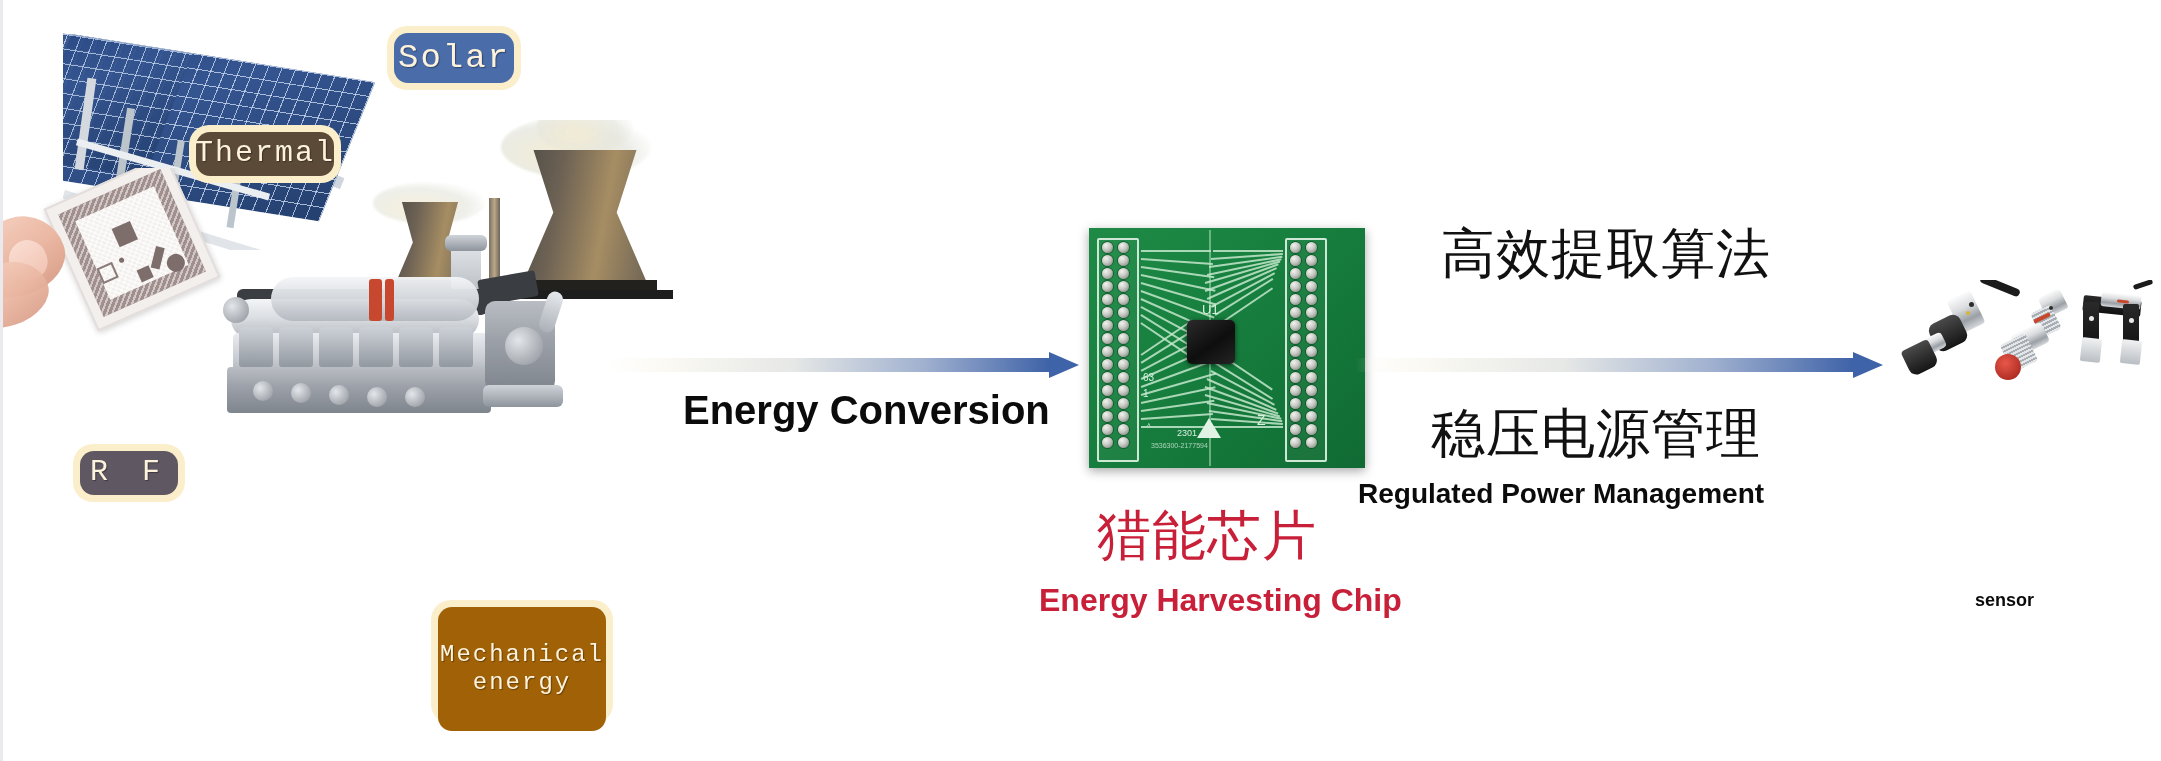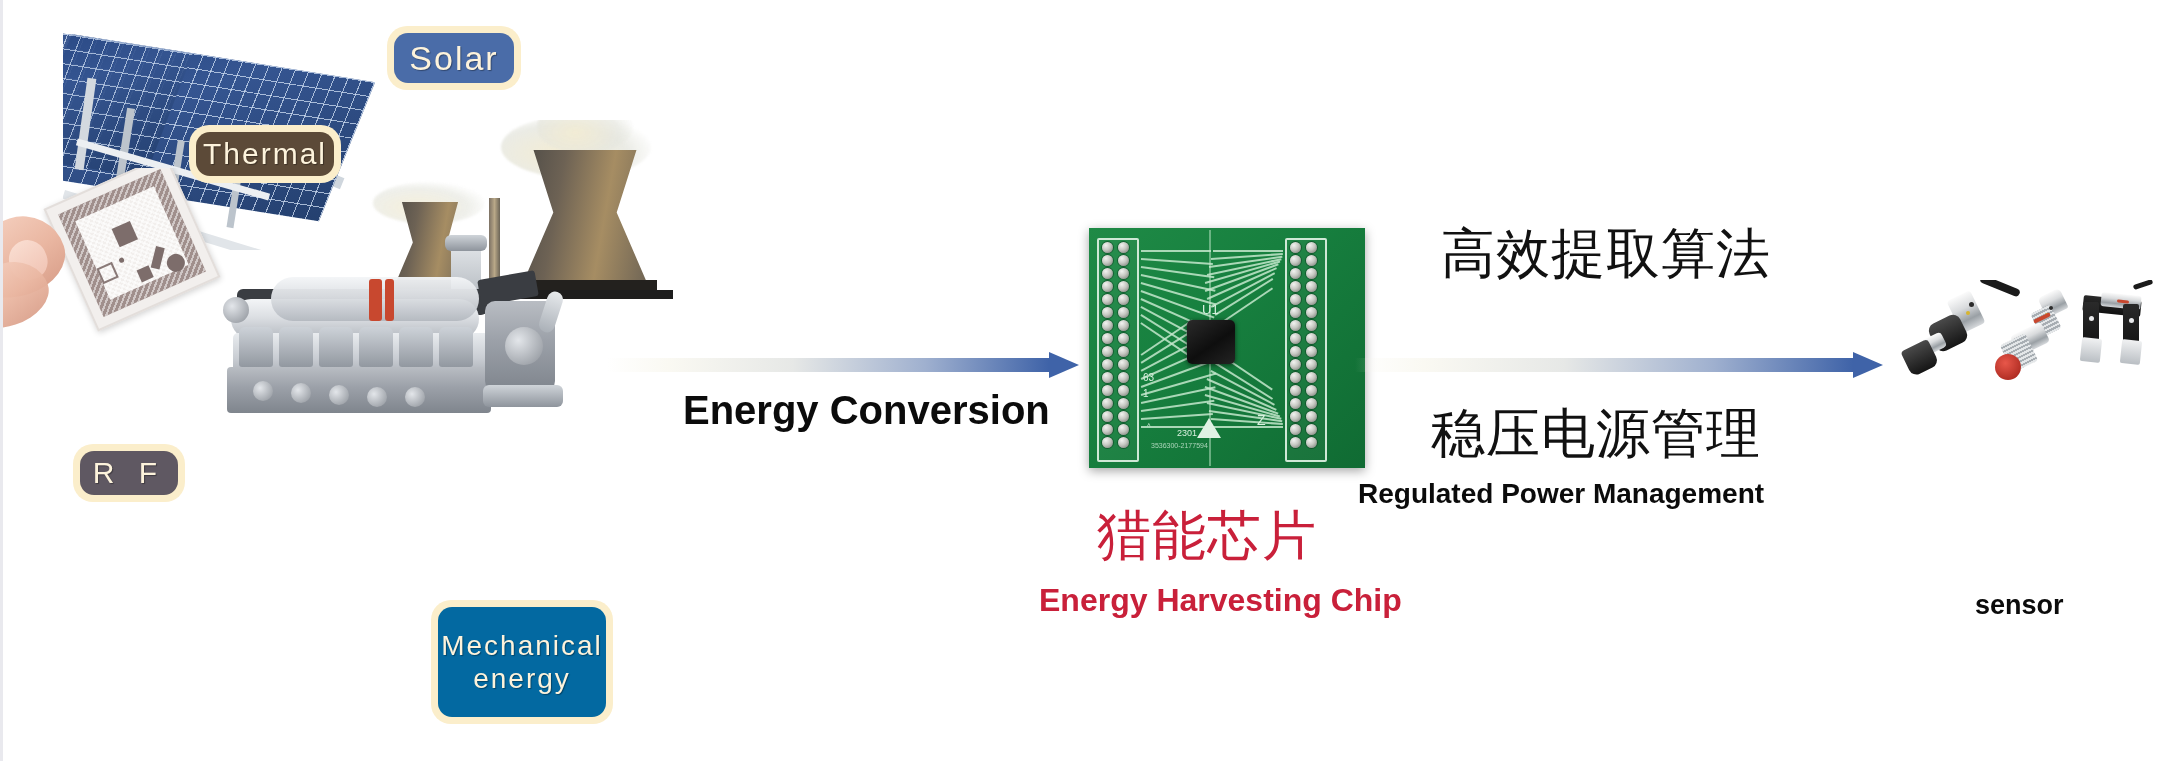--- a/index.html
+++ b/index.html
@@ -19,21 +19,21 @@
     border-left: 3px solid #e9e9ee;
   }
   
   .chip {
     position: absolute;
     border-radius: 14px;
     display: flex;
     align-items: center;
     justify-content: center;
     text-align: center;
-    font-family: Liberation Sans, sans-serif;
+    font-family: Liberation Mono, monospace;
     color: #fdf3dc;
     letter-spacing: 2px;
     line-height: 1.18;
     box-sizing: border-box;
     text-shadow: 1px 1px 1px rgba(0,0,0,.35);
   }
   .chip-outer {
     position: absolute;
     border-radius: 20px;
     background: #fbeecb;
@@ -344,21 +344,21 @@
     <div class="eng-bolt" style="left:154px; top:152px; width:20px; height:20px;"></div>
     <div class="eng-bolt" style="left:192px; top:152px; width:20px; height:20px;"></div>
     <div class="eng-dark" style="left:266px; top:40px; width:58px; height:26px; transform:rotate(-10deg);"></div>
     <div class="eng-block" style="left:272px; top:66px; width:70px; height:90px; border-radius:10px;"></div>
     <div class="eng-bolt" style="left:292px; top:92px; width:38px; height:38px;"></div>
     <div class="eng-pipe" style="left:330px; top:56px; width:16px; height:42px; transform:rotate(18deg);"></div>
     <div class="eng-top" style="left:270px; top:150px; width:80px; height:22px; border-radius:6px;"></div>
   </div>
 
   <div class="chip-outer" style="left:428px; top:600px; width:182px; height:124px;"></div>
-  <div class="chip" style="left:435px; top:607px; width:168px; height:110px; background:#0369a1; font-size:28px; flex-direction:column;">
+  <div class="chip" style="left:435px; top:607px; width:168px; height:124px; background:#a16207; font-size:24px; flex-direction:column;">
     <span>Mechanical</span>
     <span>energy</span>
   </div>
 
 
   <div class="arrow" style="left:604px; top:352px; width:472px;">
     <div class="shaft" style="width:442px;"></div>
     <div class="head" style="left:442px;"></div>
   </div>
 
@@ -548,15 +548,15 @@
       <div class="sens-fork-arm" style="left:200px; top:22px; width:16px; height:48px;"></div>
       <div class="sens-fork-arm" style="left:240px; top:24px; width:16px; height:48px;"></div>
       <div class="sens-fork-tip" style="left:198px; top:58px; width:20px; height:24px; transform:rotate(6deg);"></div>
       <div class="sens-fork-tip" style="left:238px; top:60px; width:20px; height:24px; transform:rotate(6deg);"></div>
       <div class="sens-dot" style="left:206px; top:36px; width:5px; height:5px; background:#e9eaec;"></div>
       <div class="sens-dot" style="left:246px; top:38px; width:5px; height:5px; background:#e9eaec;"></div>
       <div class="eng-red" style="left:234px; top:20px; width:12px; height:3px; transform:rotate(6deg);"></div>
     </div>
   </div>
 
-  <div class="en" style="left:1972px; top:590px; font-size:27px;">sensor</div>
+  <div class="en" style="left:1972px; top:590px; font-size:18px;">sensor</div>
 
 </div>
 
 </body></html>

